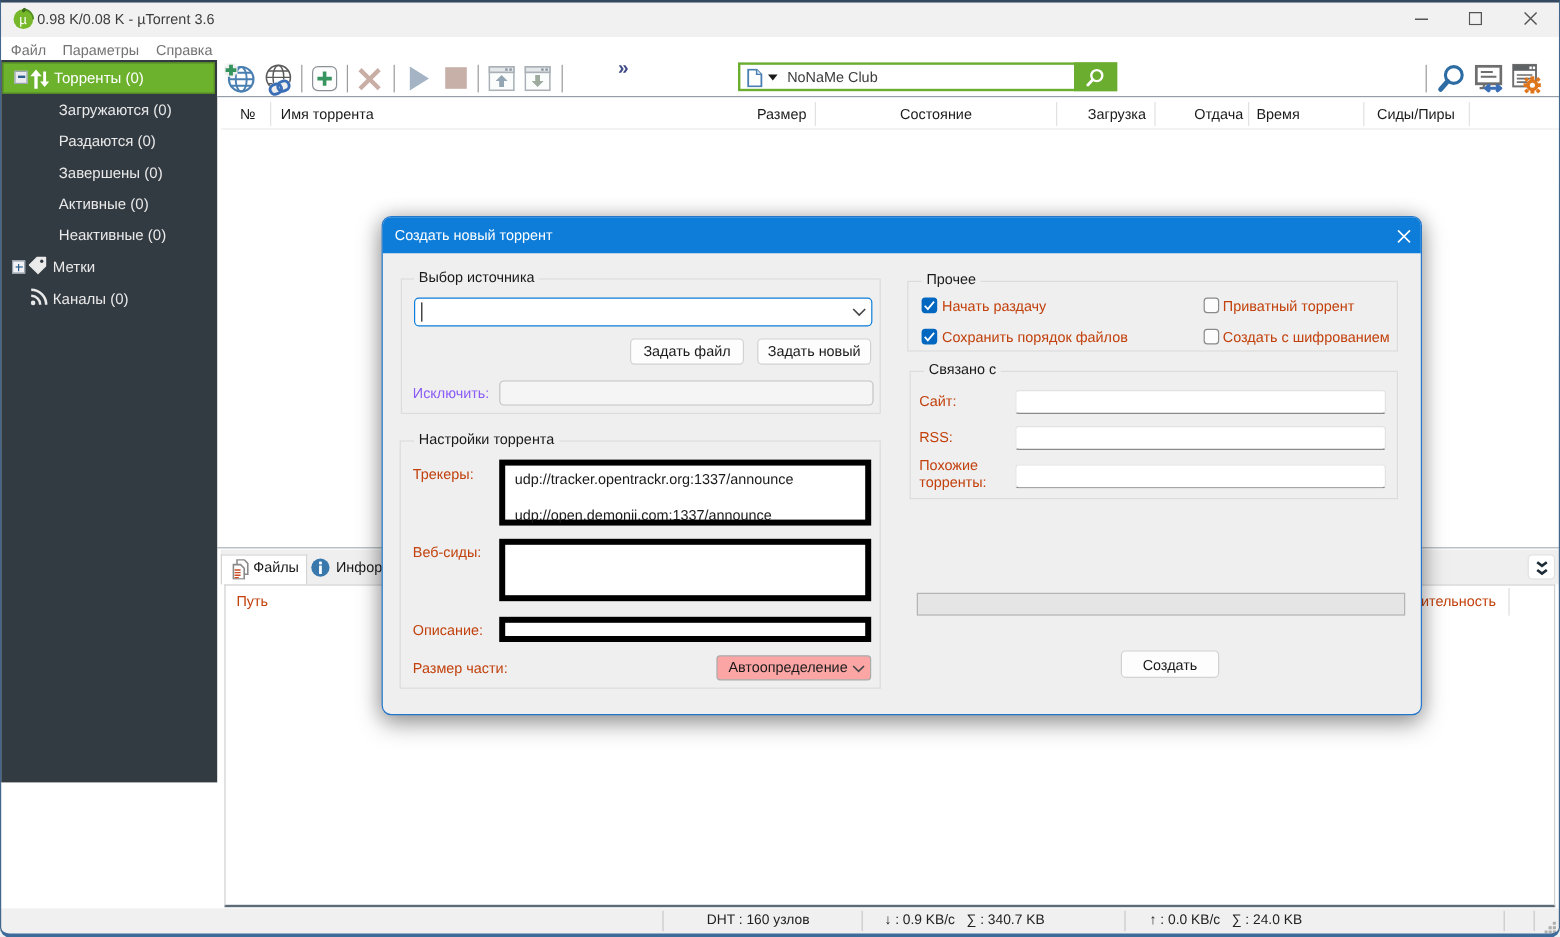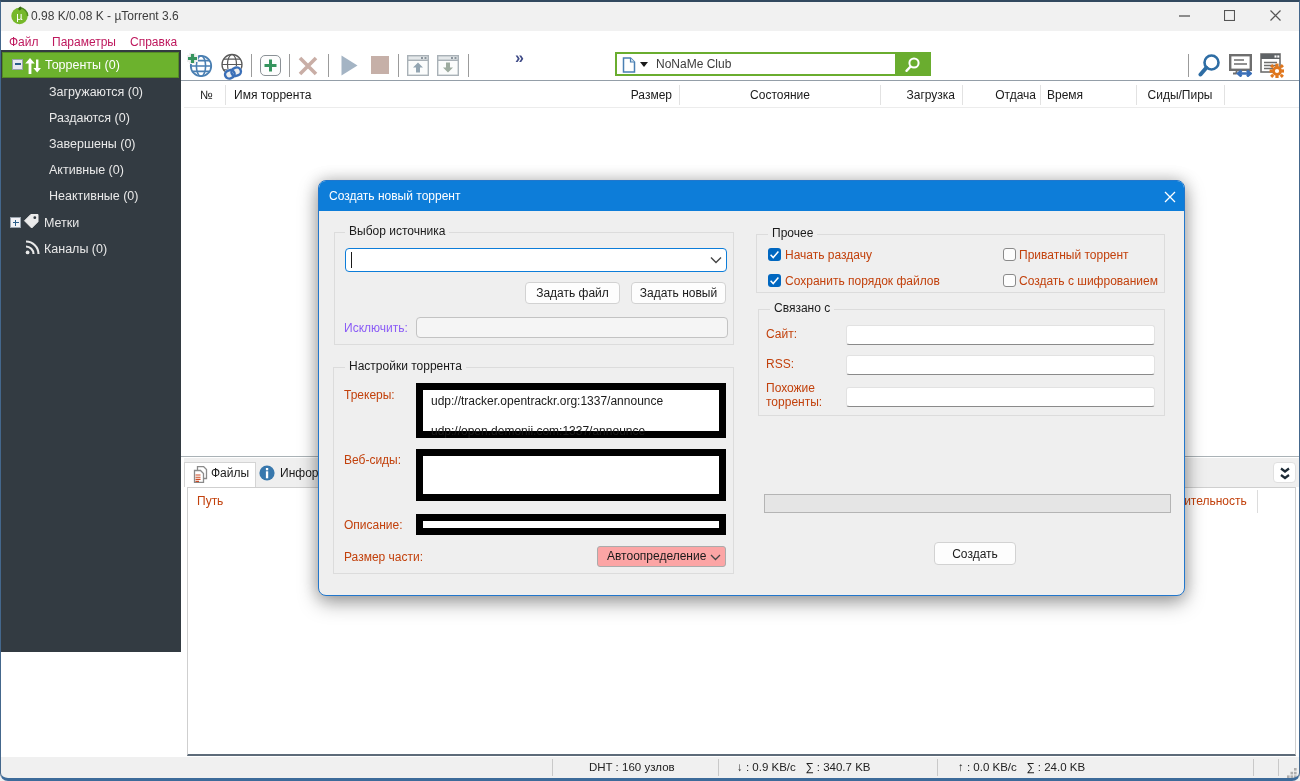--- a/index.html
+++ b/index.html
@@ -5,21 +5,21 @@
   * { margin:0; padding:0; box-sizing:border-box; }
   html,body { width:1300px; height:781px; overflow:hidden; }
   body { font-family:"Liberation Sans", sans-serif; font-size:12px; color:#1a1a1a; }
   #win { position:relative; width:1300px; height:781px; background:#fff; }
   .abs { position:absolute; }
 
   
   #titlebar { left:0; top:0; width:1300px; height:31px; background:#f1f1f1; border-top:2px solid #32495f; }
   #titletext { left:31px; top:9px; color:#3c3c3c; font-size:12px; }
   #menubar { left:0; top:31px; width:1300px; height:19px; background:#fff; }
-  .menuitem { top:35px; color:#be185d; font-size:12px; }
+  .menuitem { top:35px; color:#737373; font-size:12px; }
 
   
   #sidebar { left:1px; top:50px; width:180px; height:602px; background:#333b42; }
   #selrow { left:1px; top:1.5px; width:177px; height:26px; background:#6cb22d; border:1px solid #558c24; }
   .side-item { color:#e9e9e9; font-size:12.5px; position:absolute; left:48px; }
 
   
   #toolbar { left:181px; top:50px; width:1119px; height:31px; background:#fff; border-bottom:1px solid #949ea8; }
   .tsep { position:absolute; top:4px; width:1px; height:23px; background:#9b9b9b; }
 
@@ -45,21 +45,21 @@
   .stext { position:absolute; top:4px; font-size:11.5px; color:#222; }
   #winborder { left:0; top:0; width:1300px; height:781px; border:1px solid #44678c; border-top:2px solid #32495f; border-bottom:3px solid #3d6b9a; border-radius:0 0 8px 8px; pointer-events:none; }
 
   
   #dialog { left:318px; top:180px; width:867px; height:416px; background:#efefef; border:1px solid #2277cc; border-radius:8px; box-shadow:0 7px 20px rgba(0,0,0,0.34), 0 0 16px rgba(0,0,0,0.20); }
   #dlgtitle { left:0; top:0; width:100%; height:30px; background:#0d7dd9; border-radius:7px 7px 0 0; }
   .group { position:absolute; border:1px solid #dcdcdc; }
   .glabel { position:absolute; top:-8px; background:#efefef; padding:0 4px; font-size:12px; }
   .btn { position:absolute; background:#fdfdfd; border:1px solid #d2d2d2; border-radius:4px; text-align:center; font-size:12px; color:#1a1a1a; }
   .field { position:absolute; background:#fff; border:1px solid #e2e2e2; border-bottom:1px solid #8a8a8a; border-radius:3px; }
-  .tarea { position:absolute; background:#fff; border:7px solid #000000; }
+  .tarea { position:absolute; background:#fff; border:5px solid #000000; }
   .dlabel { position:absolute; font-size:12px; color:#c2410c; }
   .cbx { position:absolute; width:13px; height:13px; border-radius:3px; }
   .cbx.on { background:#0067c0; color:#fff; text-align:center; line-height:13px; font-size:11px; }
   .cbx.off { background:#fdfdfd; border:1px solid #8a8a8a; }
 </style>
 </head>
 <body>
 <div id="win">
 
   <div id="titlebar" class="abs"></div>

